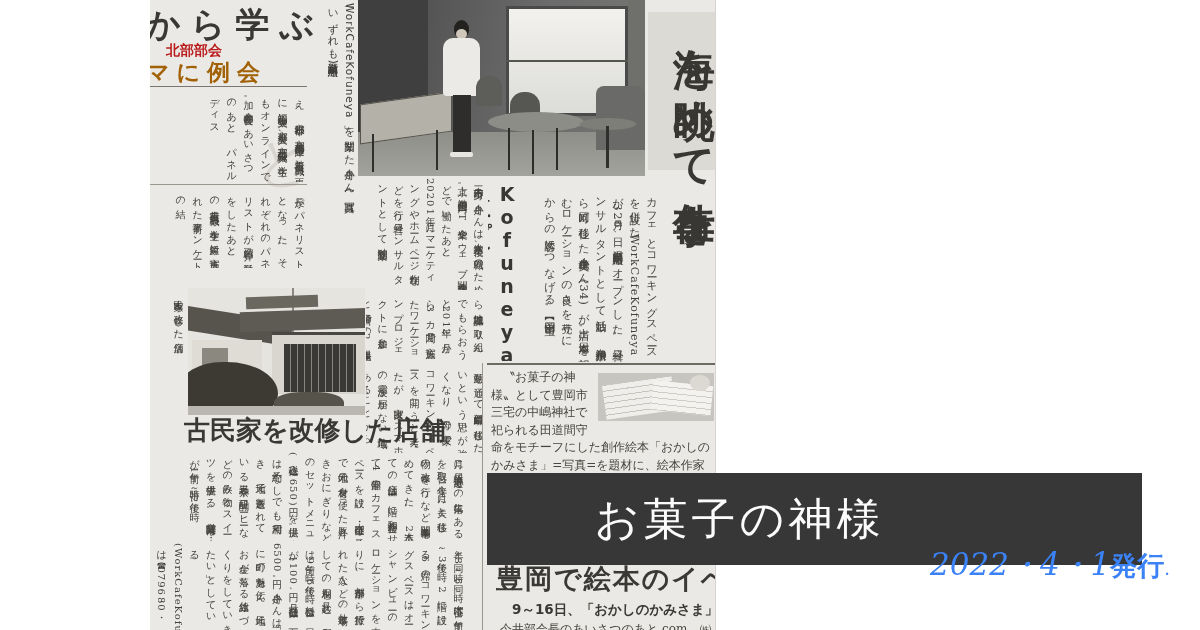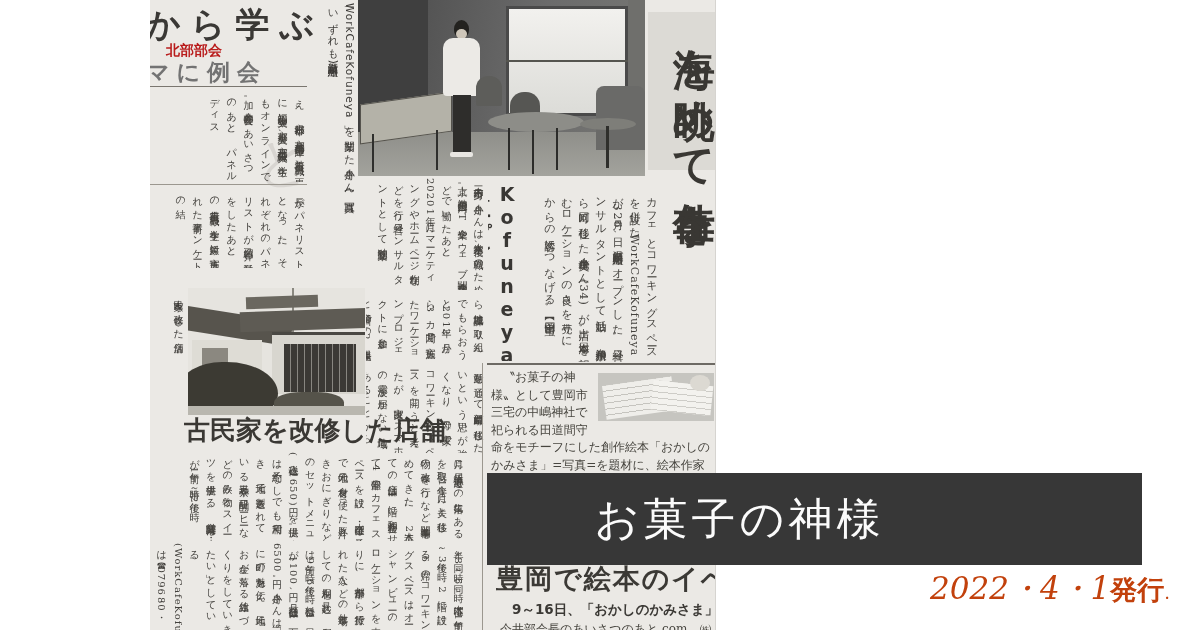--- a/index.html
+++ b/index.html
@@ -11,39 +11,39 @@
   .paper { position:absolute; left:150px; top:0; width:566px; height:630px;
            background:#ebe9e5; overflow:hidden; }
   .v { writing-mode:vertical-rl; text-orientation:mixed; overflow:hidden; letter-spacing:1px; }
   .vup { text-orientation:upright; }
   .serif { font-family:"DejaVu Serif","Liberation Serif",serif; }
   .sans { font-family:"DejaVu Sans","Liberation Sans",sans-serif; }
   .rule { background:#7a766f; height:1px; }
   .body-txt { font-size:10px; line-height:17px; color:#44423e; }
   
   .hl1 { font-size:34px; font-weight:700; letter-spacing:10px; color:#3a3835; white-space:nowrap; }
-  .hl2 { font-size:23px; font-weight:700; letter-spacing:7px; color:#737373; white-space:nowrap; }
+  .hl2 { font-size:23px; font-weight:700; letter-spacing:7px; color:#a16207; white-space:nowrap; }
   .sub1 { font-size:14px; font-weight:700; color:#b91c1c; white-space:nowrap; }
   .hlmain { font-size:42px; font-weight:600; color:#39373;  color:#393733; line-height:1.0; letter-spacing:2px; }
   .hl3 { font-size:26px; font-weight:600; color:#3a3834; white-space:nowrap; overflow:hidden; }
   .ghost { font-size:54px; color:rgba(90,85,78,.13); transform:rotate(-4deg); }
   
   .ph { position:absolute; overflow:hidden; }
   .side-box { border-top:2px solid #6d6a64; font-size:12px; line-height:17.5px; color:#47453f;
               overflow:hidden; padding:4px 2px 0 4px; }
   .side-box p { text-indent:1em; }
   .miniphoto { float:right; width:116px; height:48px; background:#c6c5c0; margin:4px 0 2px 6px;
                position:relative; overflow:hidden; }
   
   .banner { position:absolute; left:487px; top:473px; width:655px; height:92px; background:#373737;
             display:flex; align-items:center; justify-content:center; padding-right:150px; z-index:30; }
   .banner-title { color:#fbfbfb; font-size:44px; letter-spacing:4px; font-weight:500;
                   font-family:"DejaVu Sans","Liberation Sans",sans-serif; white-space:nowrap; }
-  .pubdate { position:absolute; left:930px; top:568px; width:212px; text-align:left; z-index:30;
-             color:#c2410c; white-space:nowrap; }
+  .pubdate { position:absolute; left:930px; top:544px; width:212px; text-align:left; z-index:30;
+             color:#3b82f6; white-space:nowrap; }
   .pubdate .num { font-family:"DejaVu Serif","Liberation Serif",serif; font-style:italic; font-size:31px; }
   .pubdate .suf { font-family:"DejaVu Sans","Liberation Sans",sans-serif; font-weight:700; font-size:27px; }
   .pubdate .dot { font-size:18px; }
 </style>
 </head>
 <body>
 
 <div class="stage">
 
   <div class="paper">

